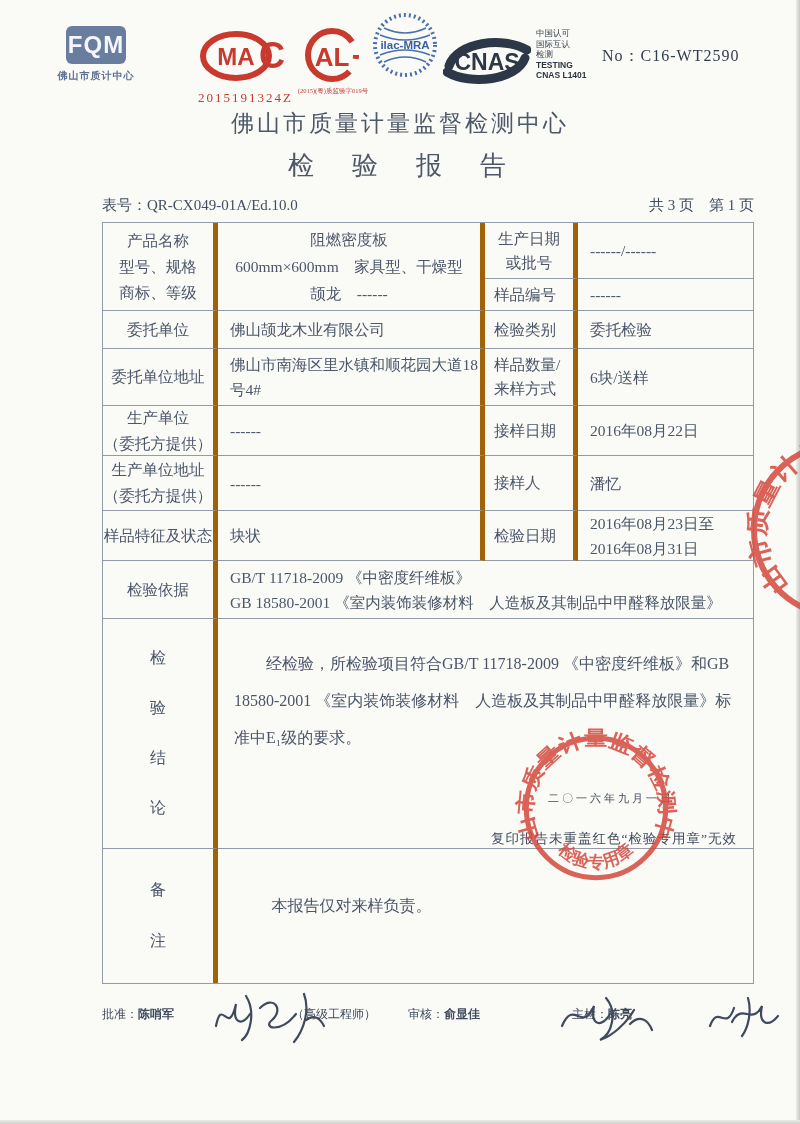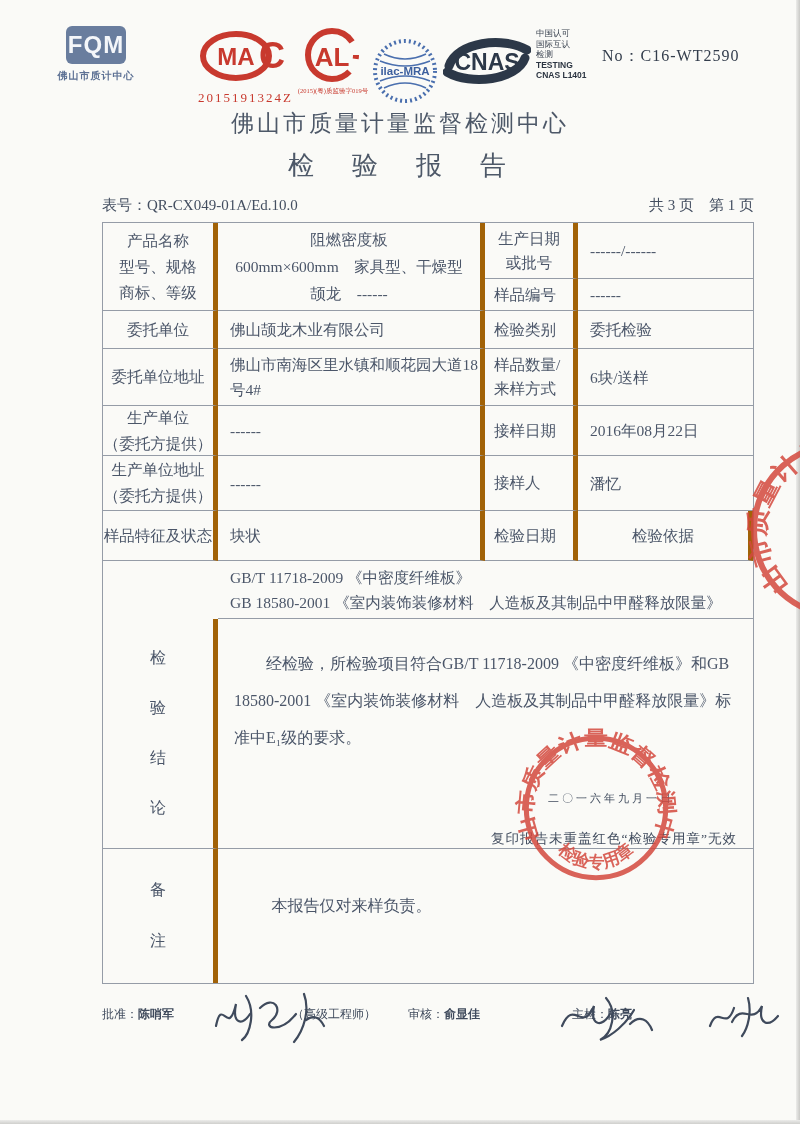--- a/index.html
+++ b/index.html
@@ -84,21 +84,21 @@
   </div>
 
   <div class="abs" style="left:294px; top:27px; width:78px; text-align:center;">
     <svg width="58" height="56" viewBox="0 0 58 56" style="margin:0 auto; display:block;">
       <circle cx="28" cy="28" r="24" fill="none" stroke="#c8392e" stroke-width="6" stroke-dasharray="118 14" stroke-dashoffset="-18"></circle>
       <text x="28" y="39" text-anchor="middle" font-family="Liberation Sans,sans-serif" font-size="26" font-weight="bold" fill="#c8392e">AL</text>
     </svg>
     <div class="cal-cap">(2015)(粤)质监验字019号</div>
   </div>
 
-  <div class="abs" style="left:372px; top:38px;">
+  <div class="abs" style="left:372px; top:12px;">
     <svg width="66" height="66" viewBox="0 0 66 66">
       <circle cx="33" cy="33" r="30" fill="none" stroke="#4a6fae" stroke-width="4" stroke-dasharray="2 3"></circle>
       <path d="M12,16 Q33,26 54,16" fill="none" stroke="#4a6fae" stroke-width="1.6"></path>
       <path d="M8,23 Q33,33 58,23" fill="none" stroke="#4a6fae" stroke-width="1.6"></path>
       <path d="M12,50 Q33,40 54,50" fill="none" stroke="#4a6fae" stroke-width="1.6"></path>
       <path d="M8,43 Q33,33 58,43" fill="none" stroke="#4a6fae" stroke-width="1.6"></path>
       <text x="33" y="37" text-anchor="middle" font-family="Liberation Sans,sans-serif" font-size="11.5" font-weight="bold" fill="#3c5f9e">ilac-MRA</text>
     </svg>
   </div>
 
@@ -213,20 +213,24 @@
 
     <div class="cell lab">
         <span>样品特征及状态</span>
       </div>
     <div class="cell val">
         <span>块状</span>
       </div>
     <div class="cell l3">
         <span>检验日期</span>
       </div>
+    <div class="cell val nbr">
+      <span>2016年08月23日至</span>
+      <span>2016年08月31日</span>
+    </div>
 
     <div class="cell lab">
         <span>检验依据</span>
       </div>
     <div class="cell val nbr" style="grid-column:2/5;">
       <span>GB/T 11718-2009 《中密度纤维板》</span>
       <span>GB 18580-2001 《室内装饰装修材料　人造板及其制品中甲醛释放限量》</span>
     </div>
 
     <div class="cell vert">

